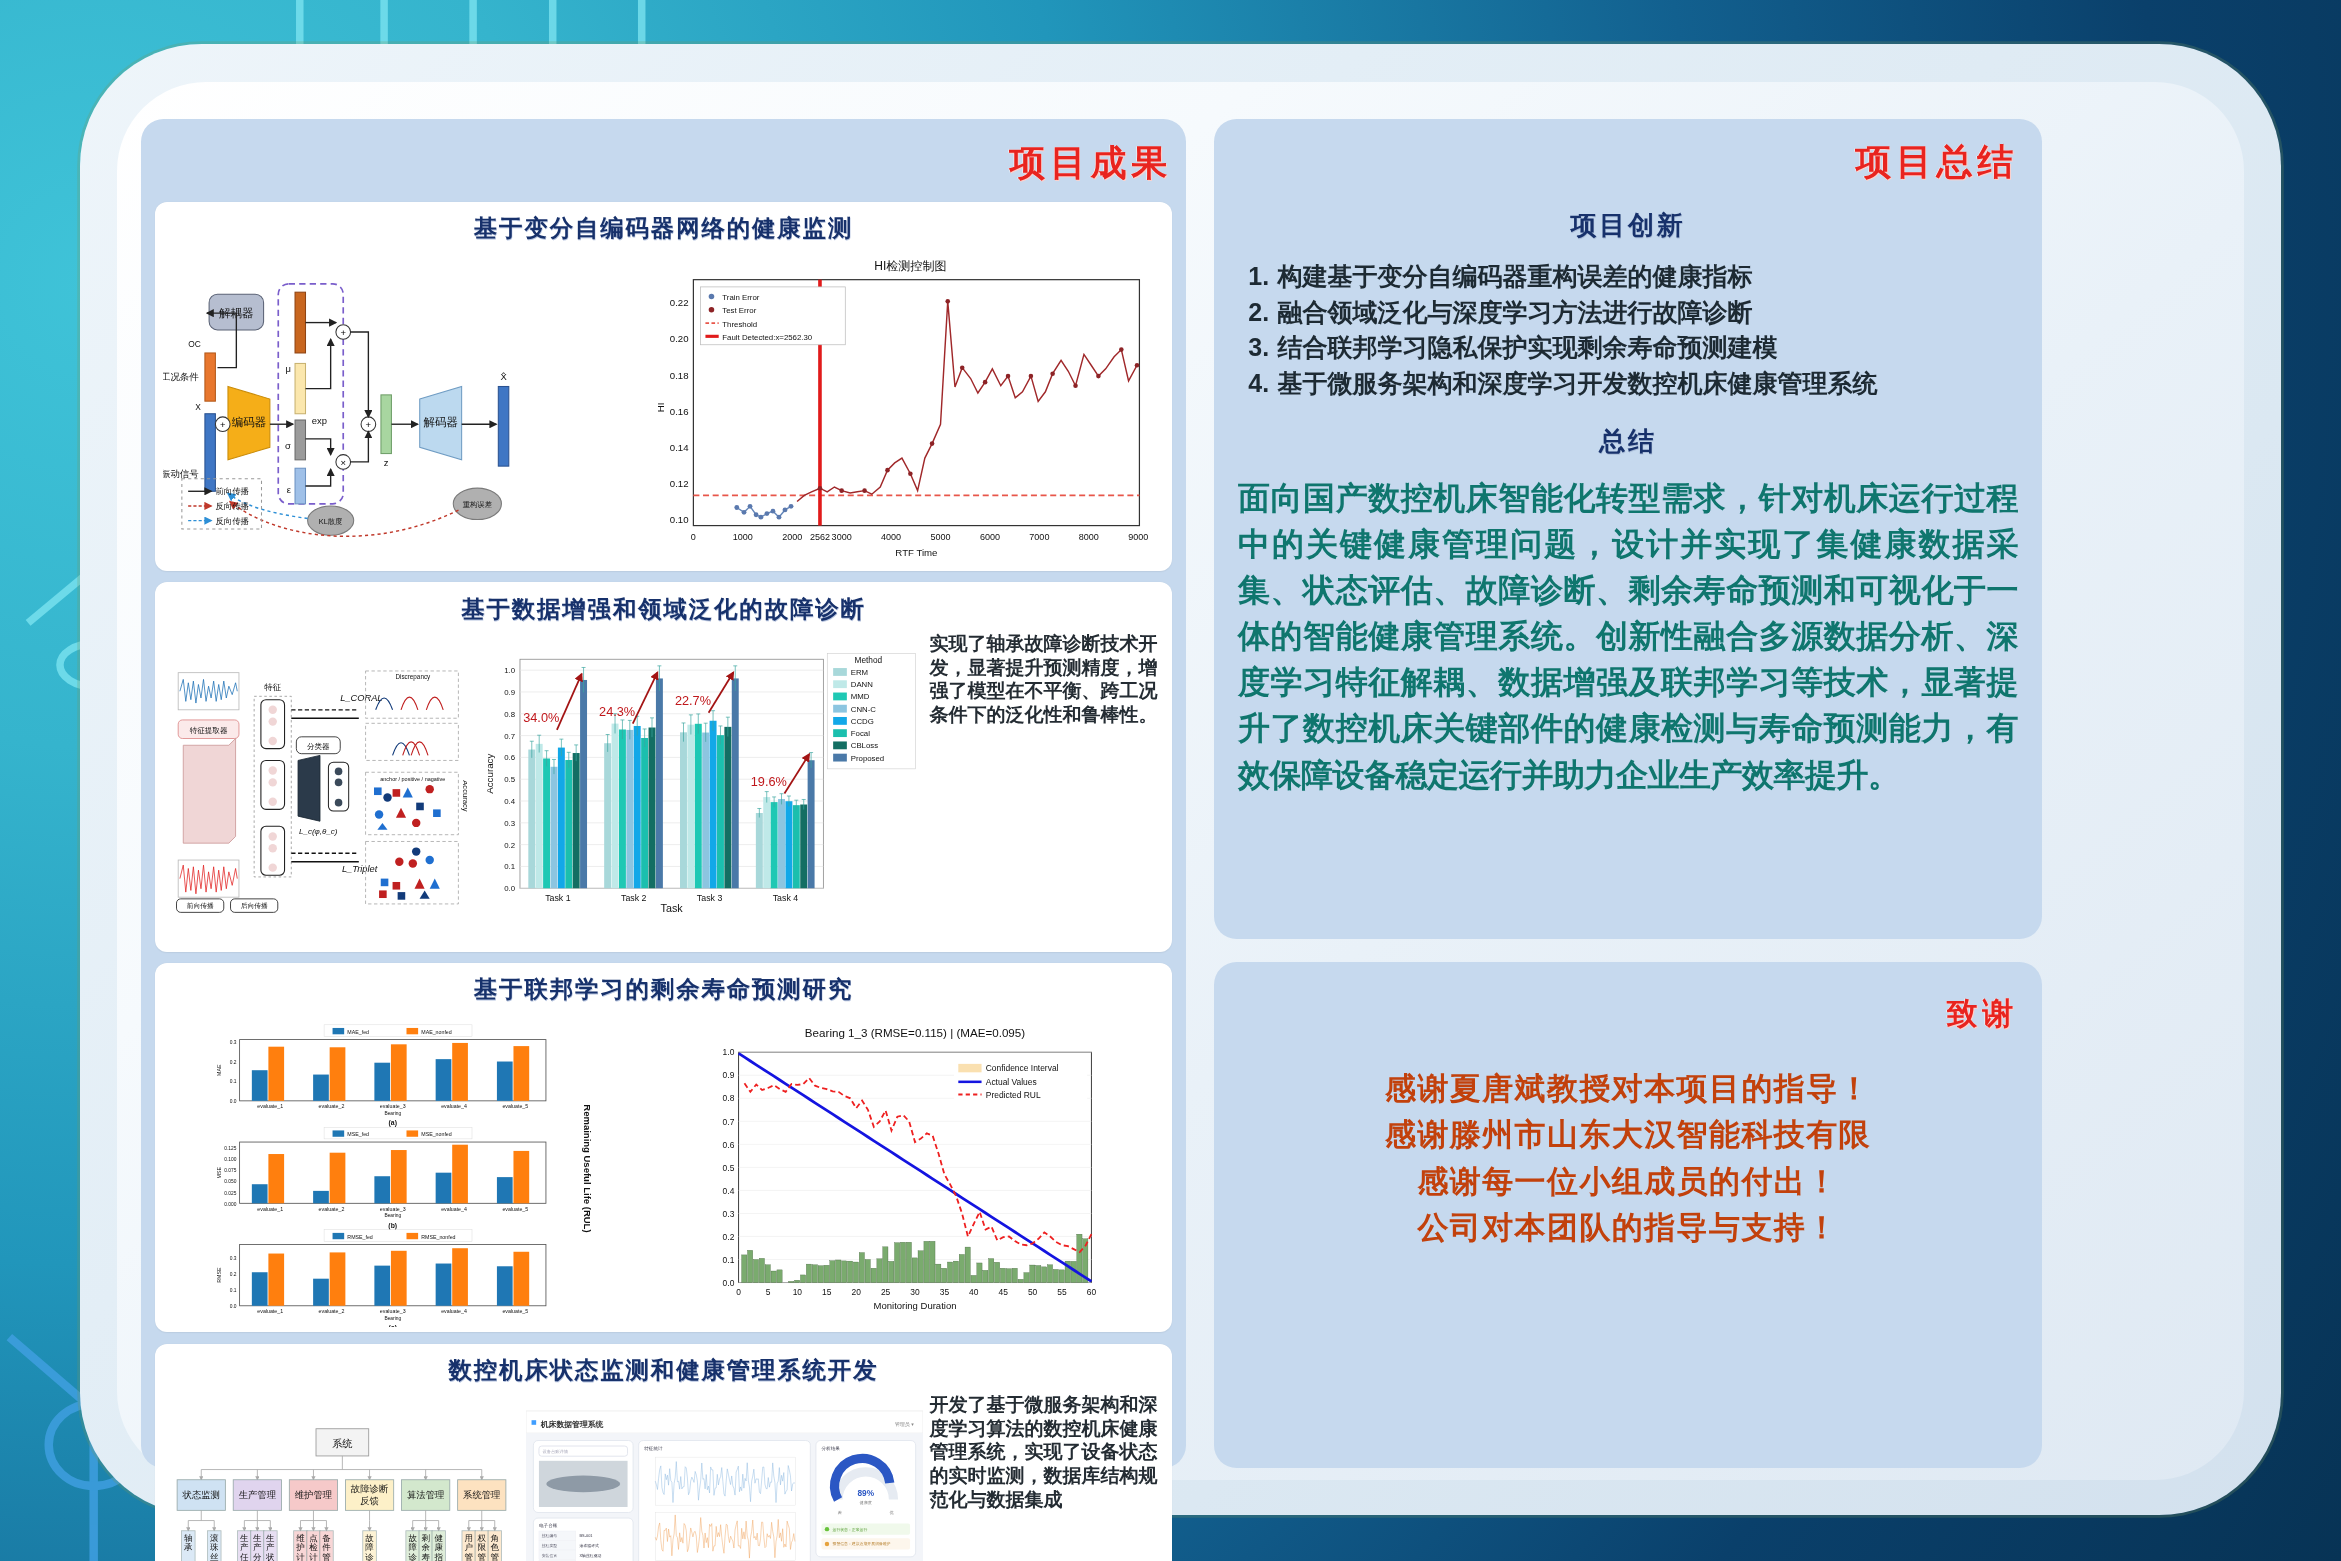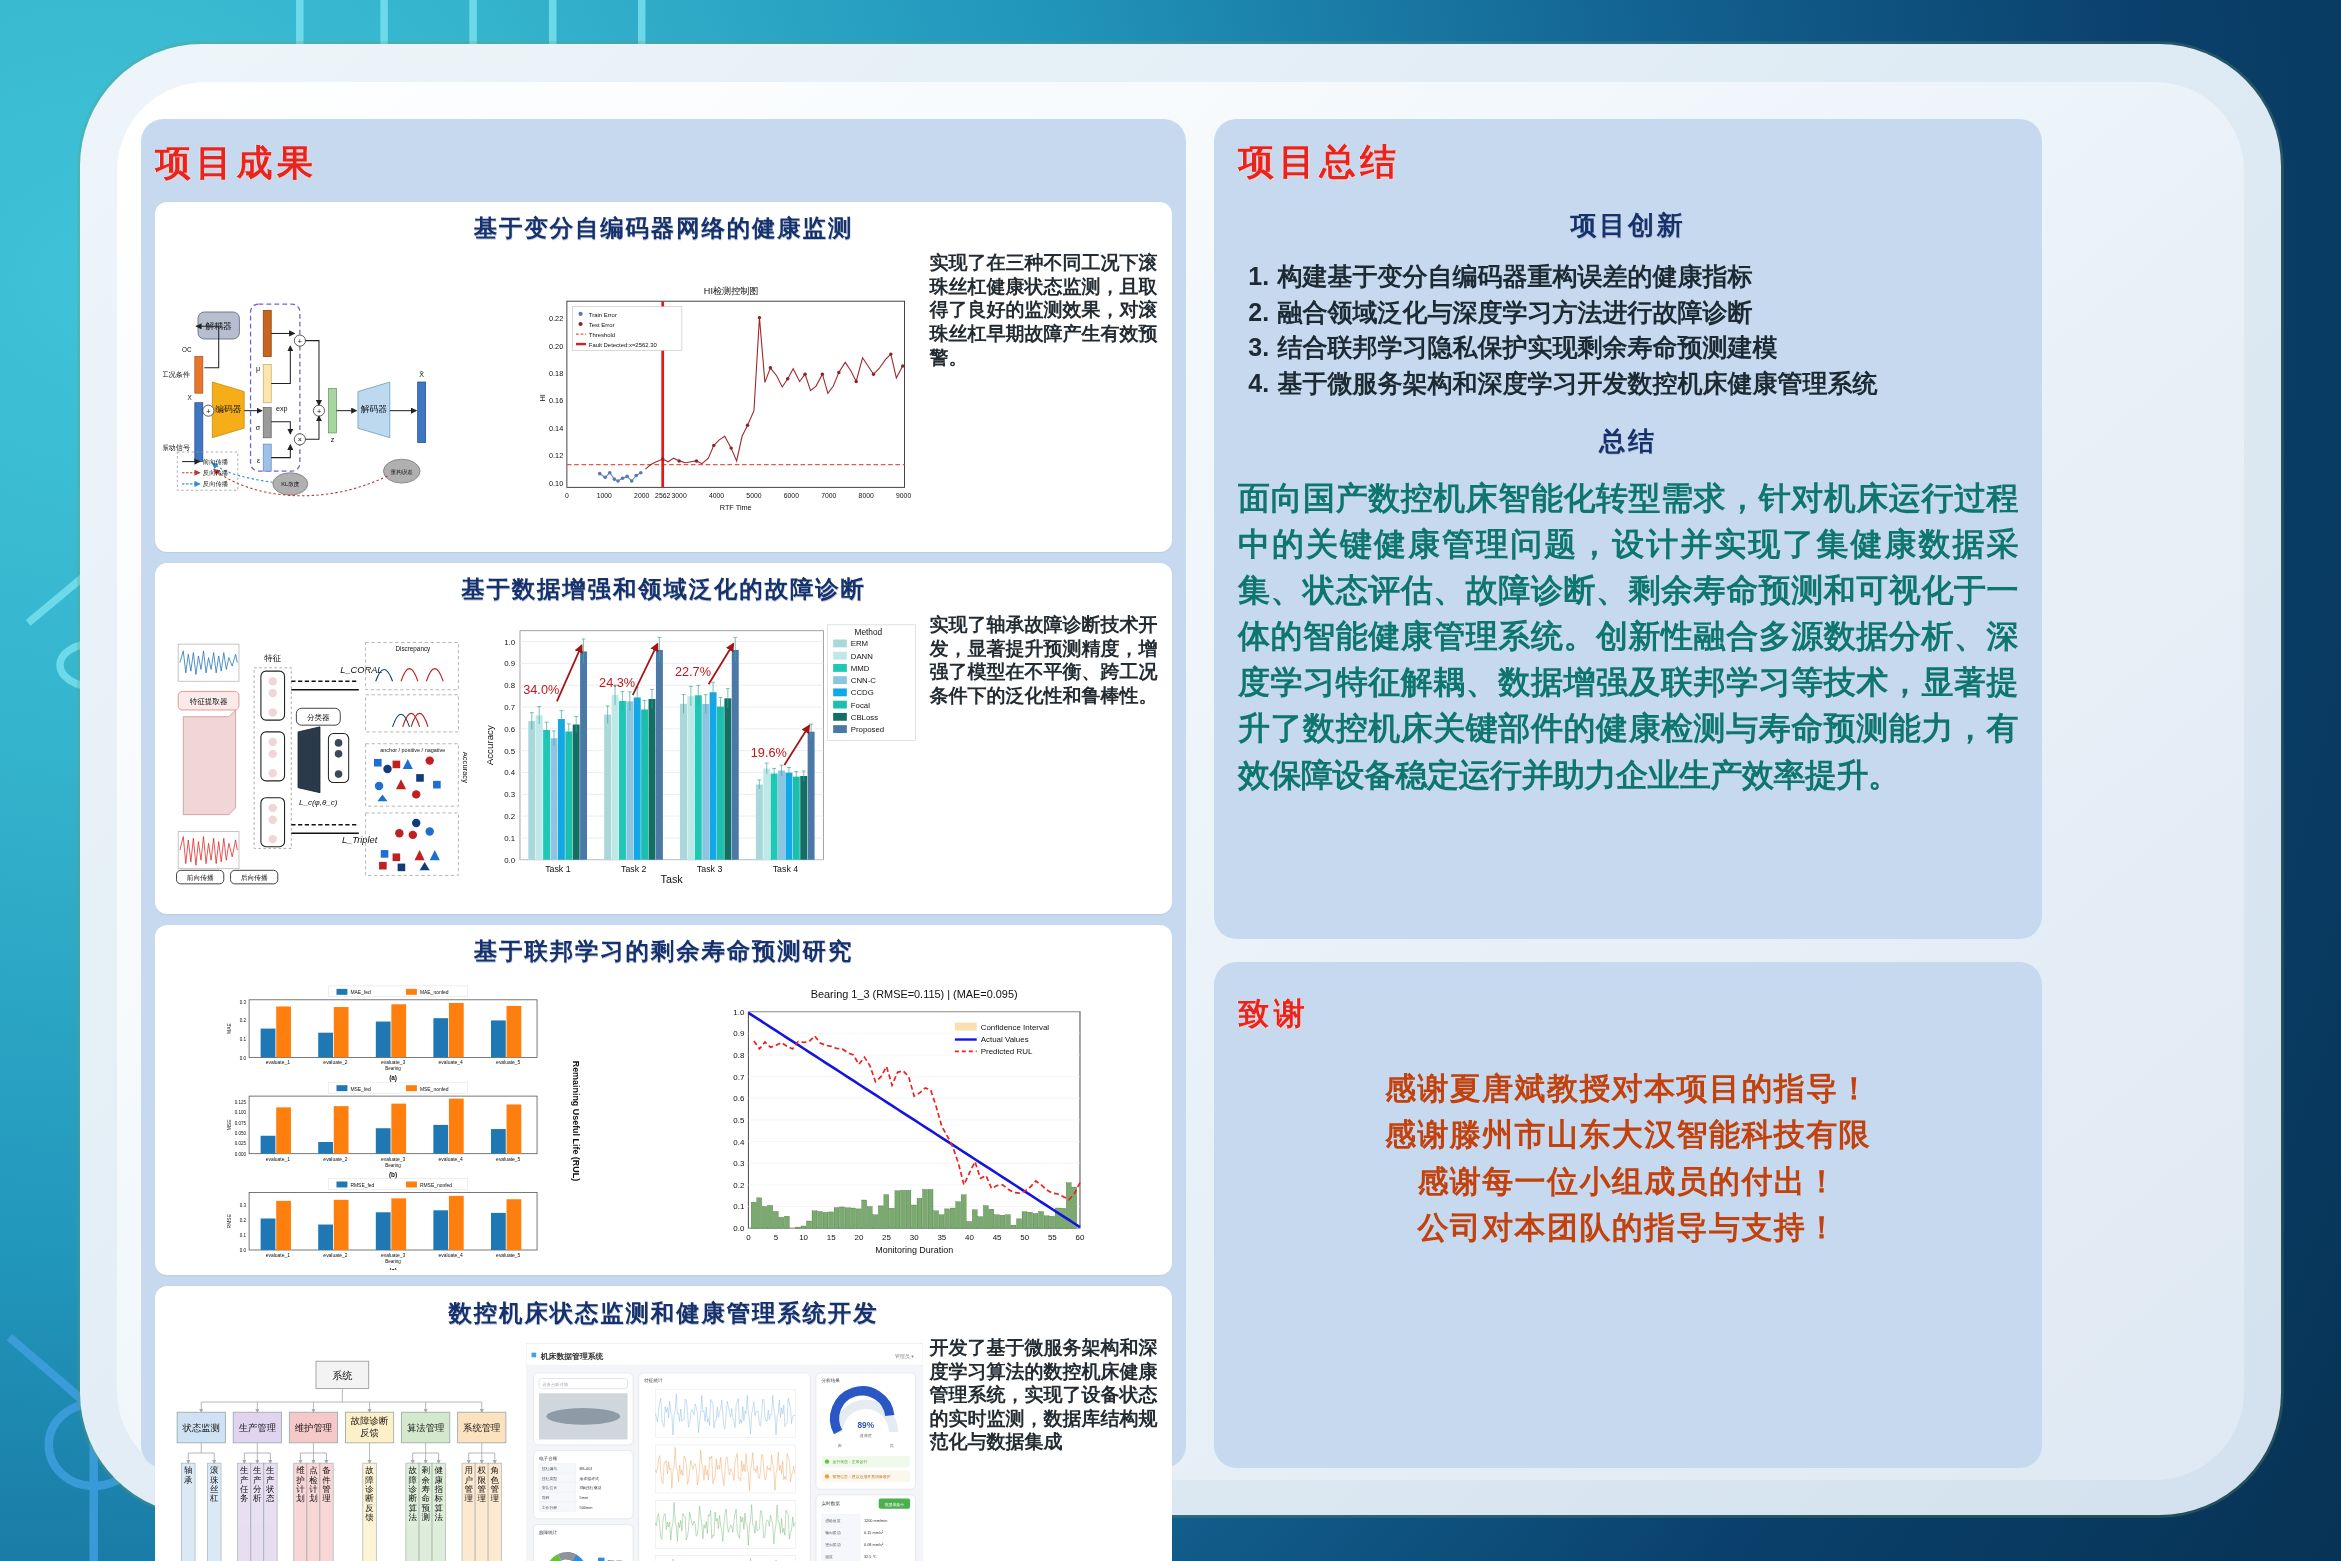--- a/index.html
+++ b/index.html
@@ -47,21 +47,21 @@
 
   
   .panel-left {
     background:#c6d9ee;
     border-radius:22.5px 22.5px 22.5px 22.5px;
     padding:13px 14px 17px 14px;
     height:100%;
     display:flex; flex-direction:column;
   }
   .panel-title {
-    text-align:left;
+    text-align:right;
     color:#e8241f;
     font-size:36px;
     font-weight:bold;
     font-family:Liberation Sans, sans-serif;
     letter-spacing:4.7px;
     text-shadow:0.9px 0.9px 0 #ffd0cb, -0.5px -0.5px 0 #fff;
     padding:6.6px 0 14px 0;
   }
 
   .cards { display:flex; flex-direction:column; gap:11.2px; flex:1; }
@@ -370,21 +370,20 @@
                     <text x="94" y="41" font-size="6.5" fill="#111">Train Error</text>
                   <circle cx="85" cy="49" r="2.3" fill="#8d2326"></circle>
                     <text x="94" y="52" font-size="6.5" fill="#111">Test Error</text>
                   <line x1="80" y1="60" x2="91" y2="60" stroke="#e8564a" stroke-width="1.4" stroke-dasharray="3 2"></line>
                     <text x="94" y="63" font-size="6.5" fill="#111">Threshold</text>
                   <line x1="80" y1="71" x2="91" y2="71" stroke="#e11b1b" stroke-width="2.6"></line>
                     <text x="94" y="74" font-size="6.5" fill="#111">Fault Detected:x=2562.30</text>
                 </svg>
               </div>
             </div>
-            <div class="card-text">实现了在三种不同工况下滚珠丝杠健康状态监测，且取得了良好的监测效果，对滚珠丝杠早期故障产生有效预警。</div>
           </div>
         </div>
 
         <div class="card">
           <div class="card-title">基于数据增强和领域泛化的故障诊断</div>
           <div class="card-body">
             <div class="card-figs">
               <div class="fig" style="flex:0 0 40%">
                 <svg viewBox="0 0 360 300">
                   <rect width="360" height="300" fill="#fff"></rect>

